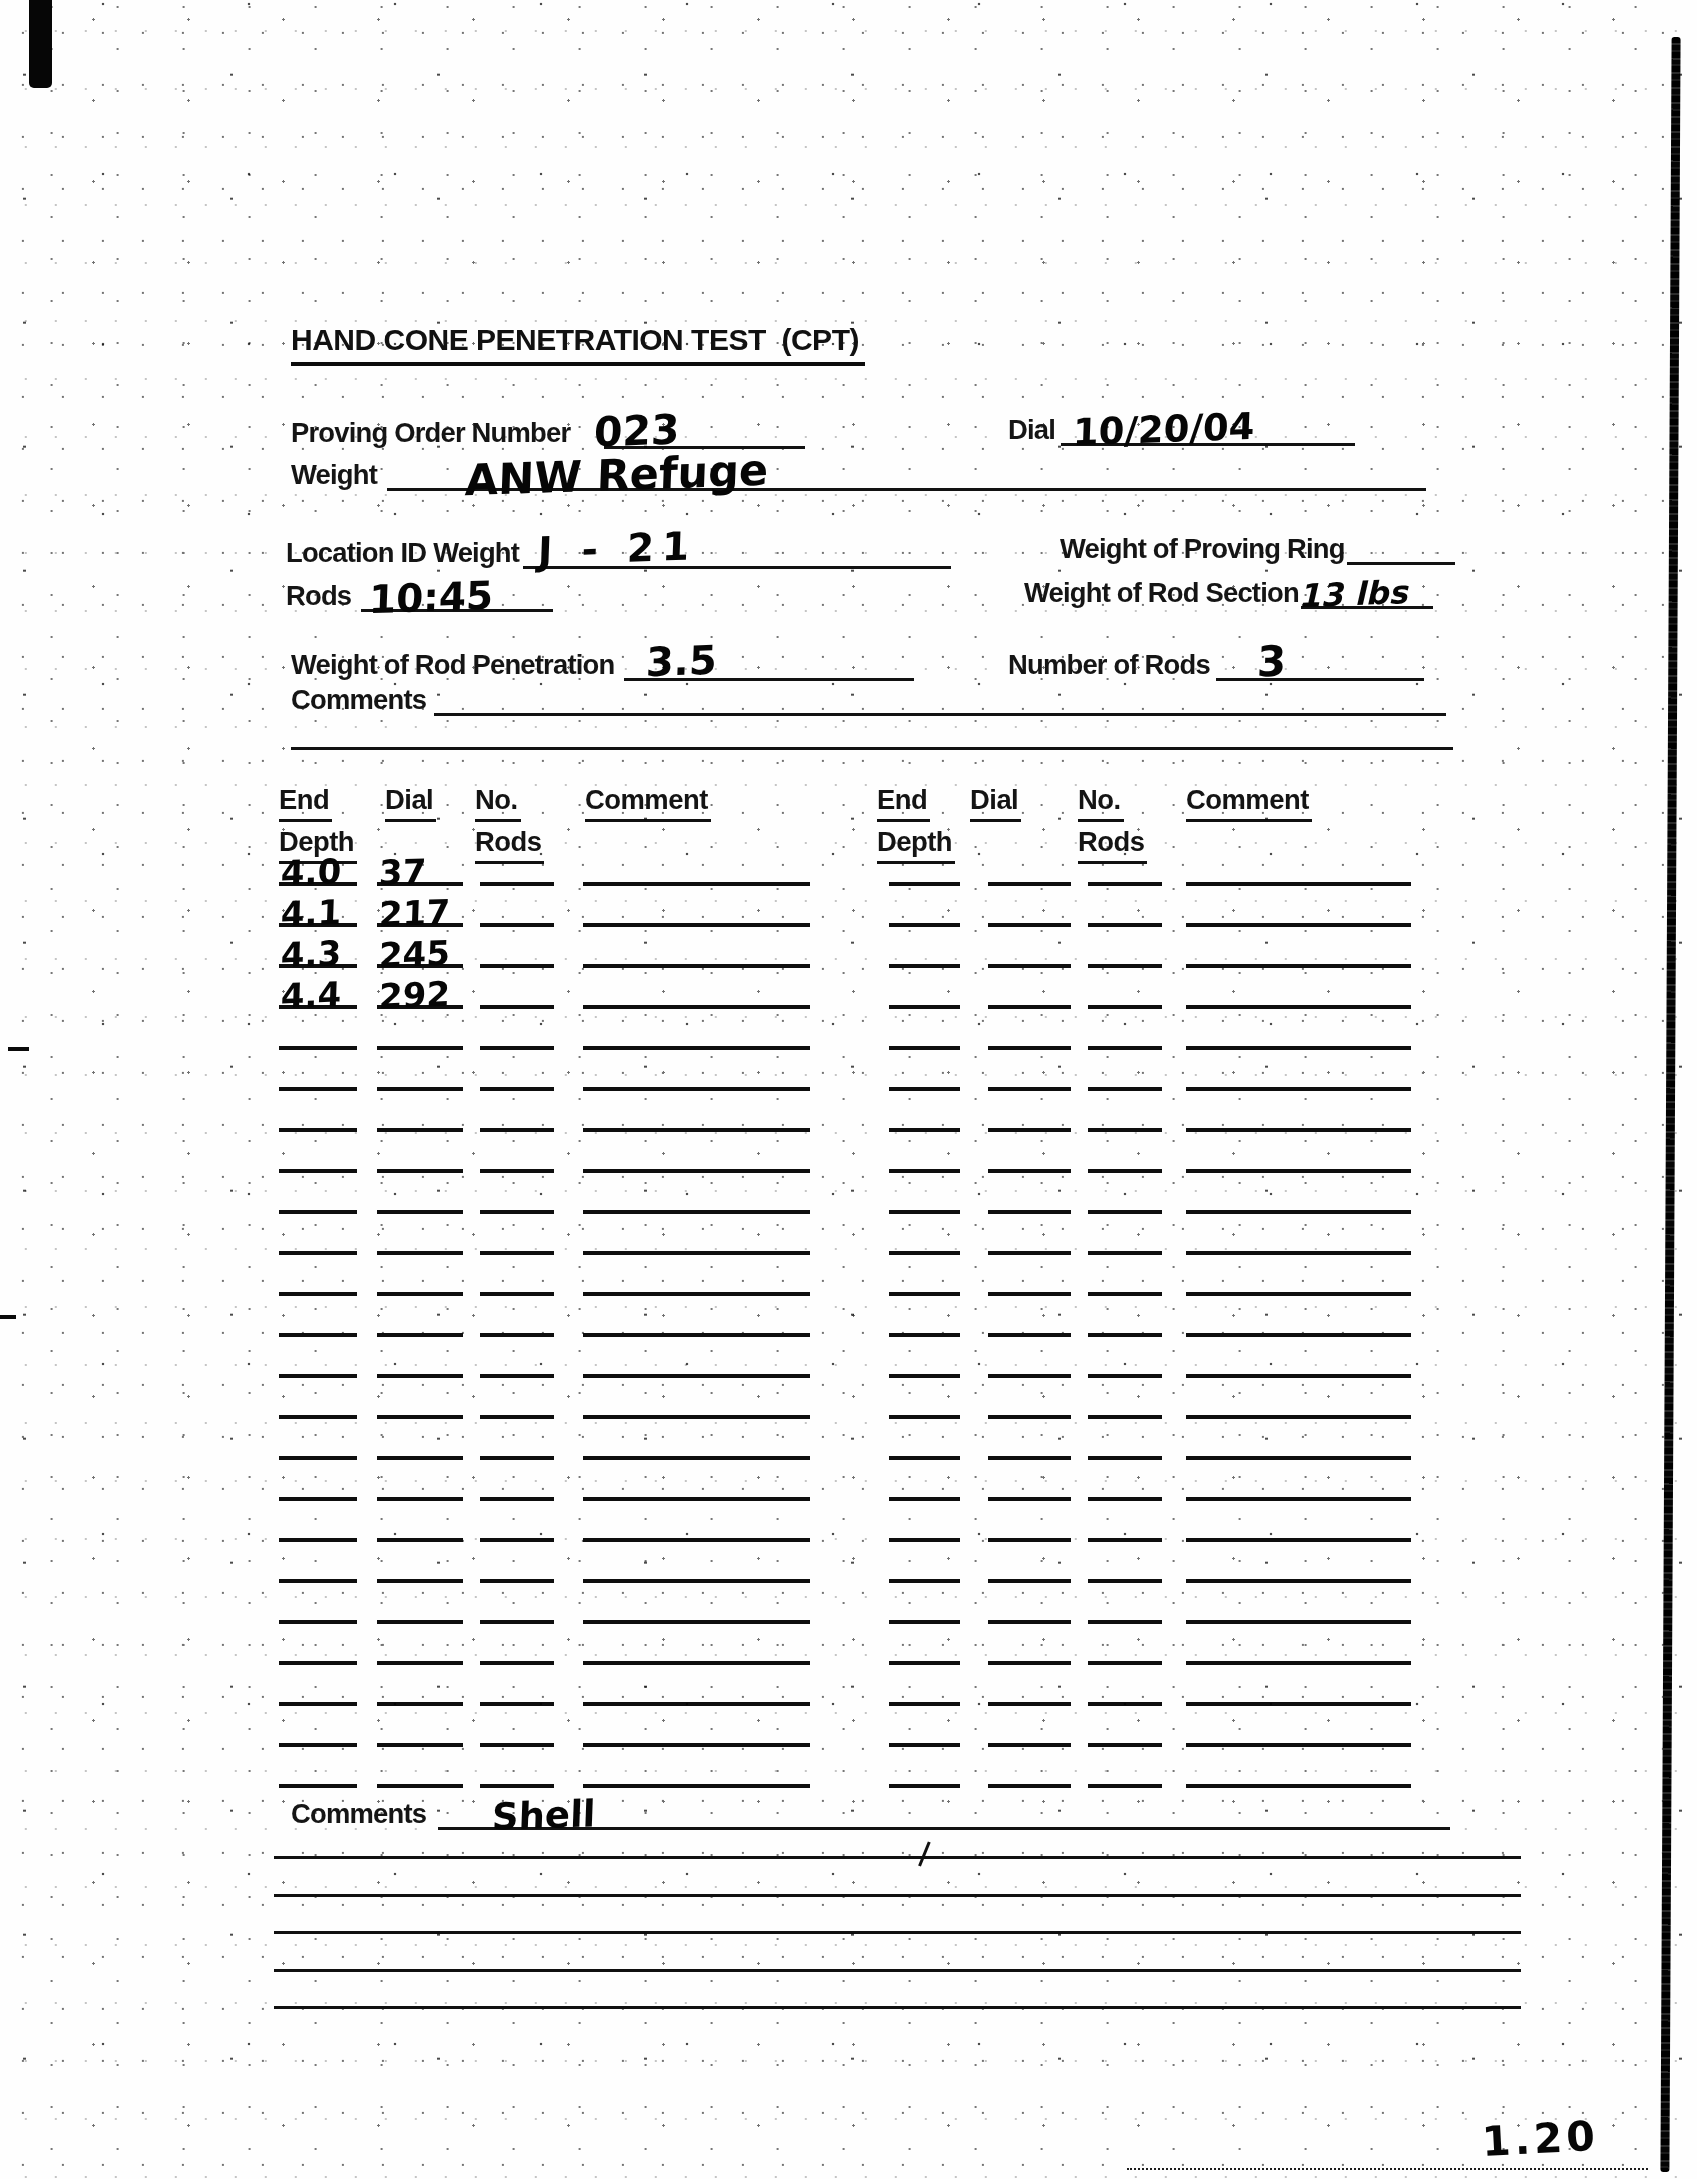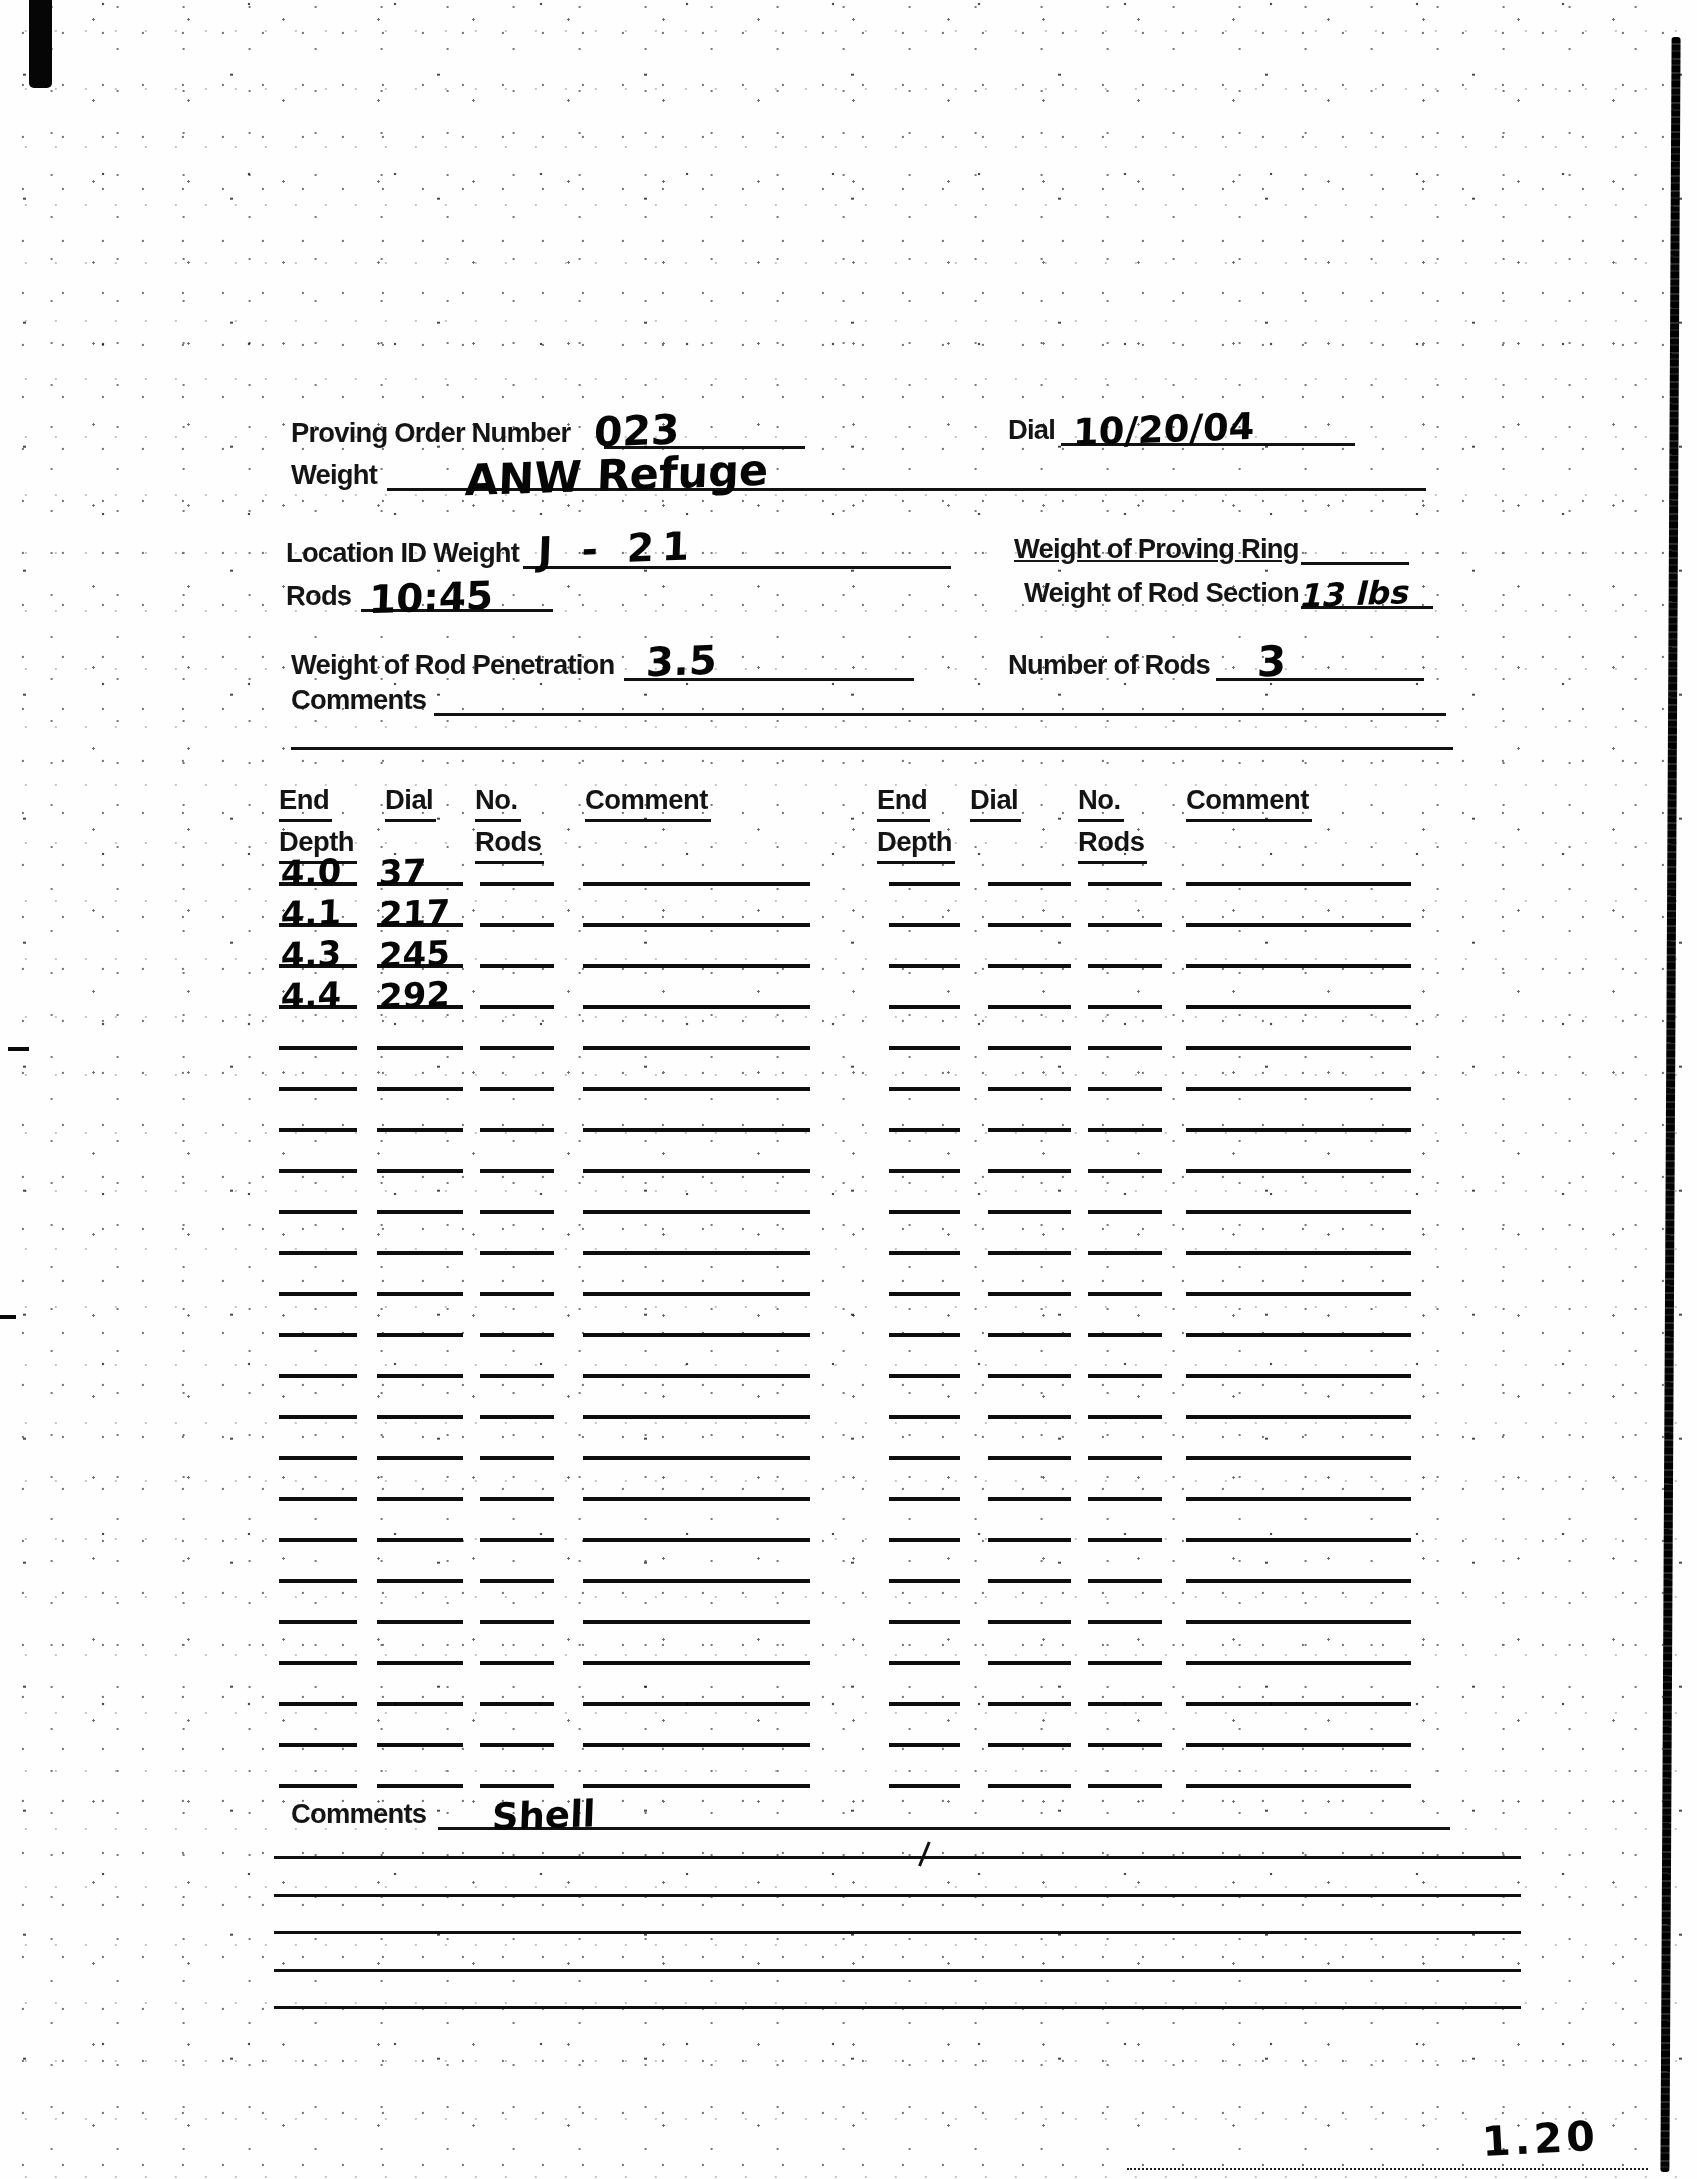--- a/index.html
+++ b/index.html
@@ -36,21 +36,21 @@
   }
   .field{position:absolute;display:flex;align-items:flex-end;}
   .lbl{font-size:27.4px;font-weight:bold;letter-spacing:-0.8px;line-height:1.15;white-space:pre;color:#151515;}
   .line{position:relative;border-bottom:3.9px solid #121212;height:39px;}
   .line .hw{position:absolute;bottom:-3.9px;left:19.6px;font-size:37px;}
 
   #f-delivery{left:291px;top:407px;} #f-delivery .line{margin-left:34px;width:201px;} #f-delivery .hw{left:-9.8px;bottom:-5.9px;font-size:41px;}
   #f-date{left:1008px;top:404px;} #f-date .line{margin-left:5.9px;width:294px;} #f-date .hw{left:11.8px;bottom:-4.9px;font-size:37px;}
   #f-project{left:291px;top:449px;} #f-project .line{margin-left:9.8px;width:1039px;} #f-project .hw{left:78px;bottom:-8.8px;font-size:43px;}
   #f-location{left:286px;top:527px;} #f-location .line{margin-left:3.9px;width:428px;} #f-location .hw{left:14.7px;bottom:-2px;font-size:39px;letter-spacing:7.8px;}
-  #f-wpr{left:1014px;top:523px;text-decoration:underline;} #f-wpr .line{margin-left:2px;width:108px;}
+  #f-wpr{left:1060px;top:523px;} #f-wpr .line{margin-left:2px;width:108px;}
   #f-time{left:286px;top:570px;} #f-time .line{margin-left:9.8px;width:192px;} #f-time .hw{left:7.8px;bottom:-7.8px;font-size:39px;}
   #f-wrs{left:1024px;top:567px;} #f-wrs .line{margin-left:2px;width:132px;} #f-wrs .hw{left:0;bottom:-3.9px;font-size:32px;font-style:italic;}
   #f-wrp{left:291px;top:639px;} #f-wrp .line{margin-left:9.8px;width:290px;} #f-wrp .hw{left:21.6px;bottom:-2.9px;font-size:40px;}
   #f-rods{left:1008px;top:639px;} #f-rods .line{margin-left:5.9px;width:208px;} #f-rods .hw{left:41px;bottom:-4.9px;font-size:42px;}
   #f-comments-top{left:291px;top:674px;} #f-comments-top .line{margin-left:7.8px;width:1012px;}
   #cl2{position:absolute;left:291px;top:747px;width:1162px;border-bottom:3.9px solid #121212;height:0;}
 
   .tgroup{position:absolute;top:784px;width:549px;height:1019px;}
   #tg-left{left:279px;} #tg-right{left:877px;}
   .th{position:absolute;font-size:27.4px;font-weight:bold;letter-spacing:-0.5px;
@@ -81,20 +81,21 @@
 <body>
 
 <div class="page">
 
   <div class="corner-bar"></div>
   <div class="right-bar"></div>
   <div class="dash" id="dash1"></div>
   <div class="dash" id="dash2"></div>
   <div class="pen-tick"></div>
 
+  <h1 class="title">HAND CONE PENETRATION TEST  (CPT)</h1>
 
   <div class="field" id="f-delivery">
     <span class="lbl">Proving Order Number</span>
     <span class="line">
         <span class="hw">023</span>
       </span>
   </div>
 
   <div class="field" id="f-date">
     <span class="lbl">Dial</span>

